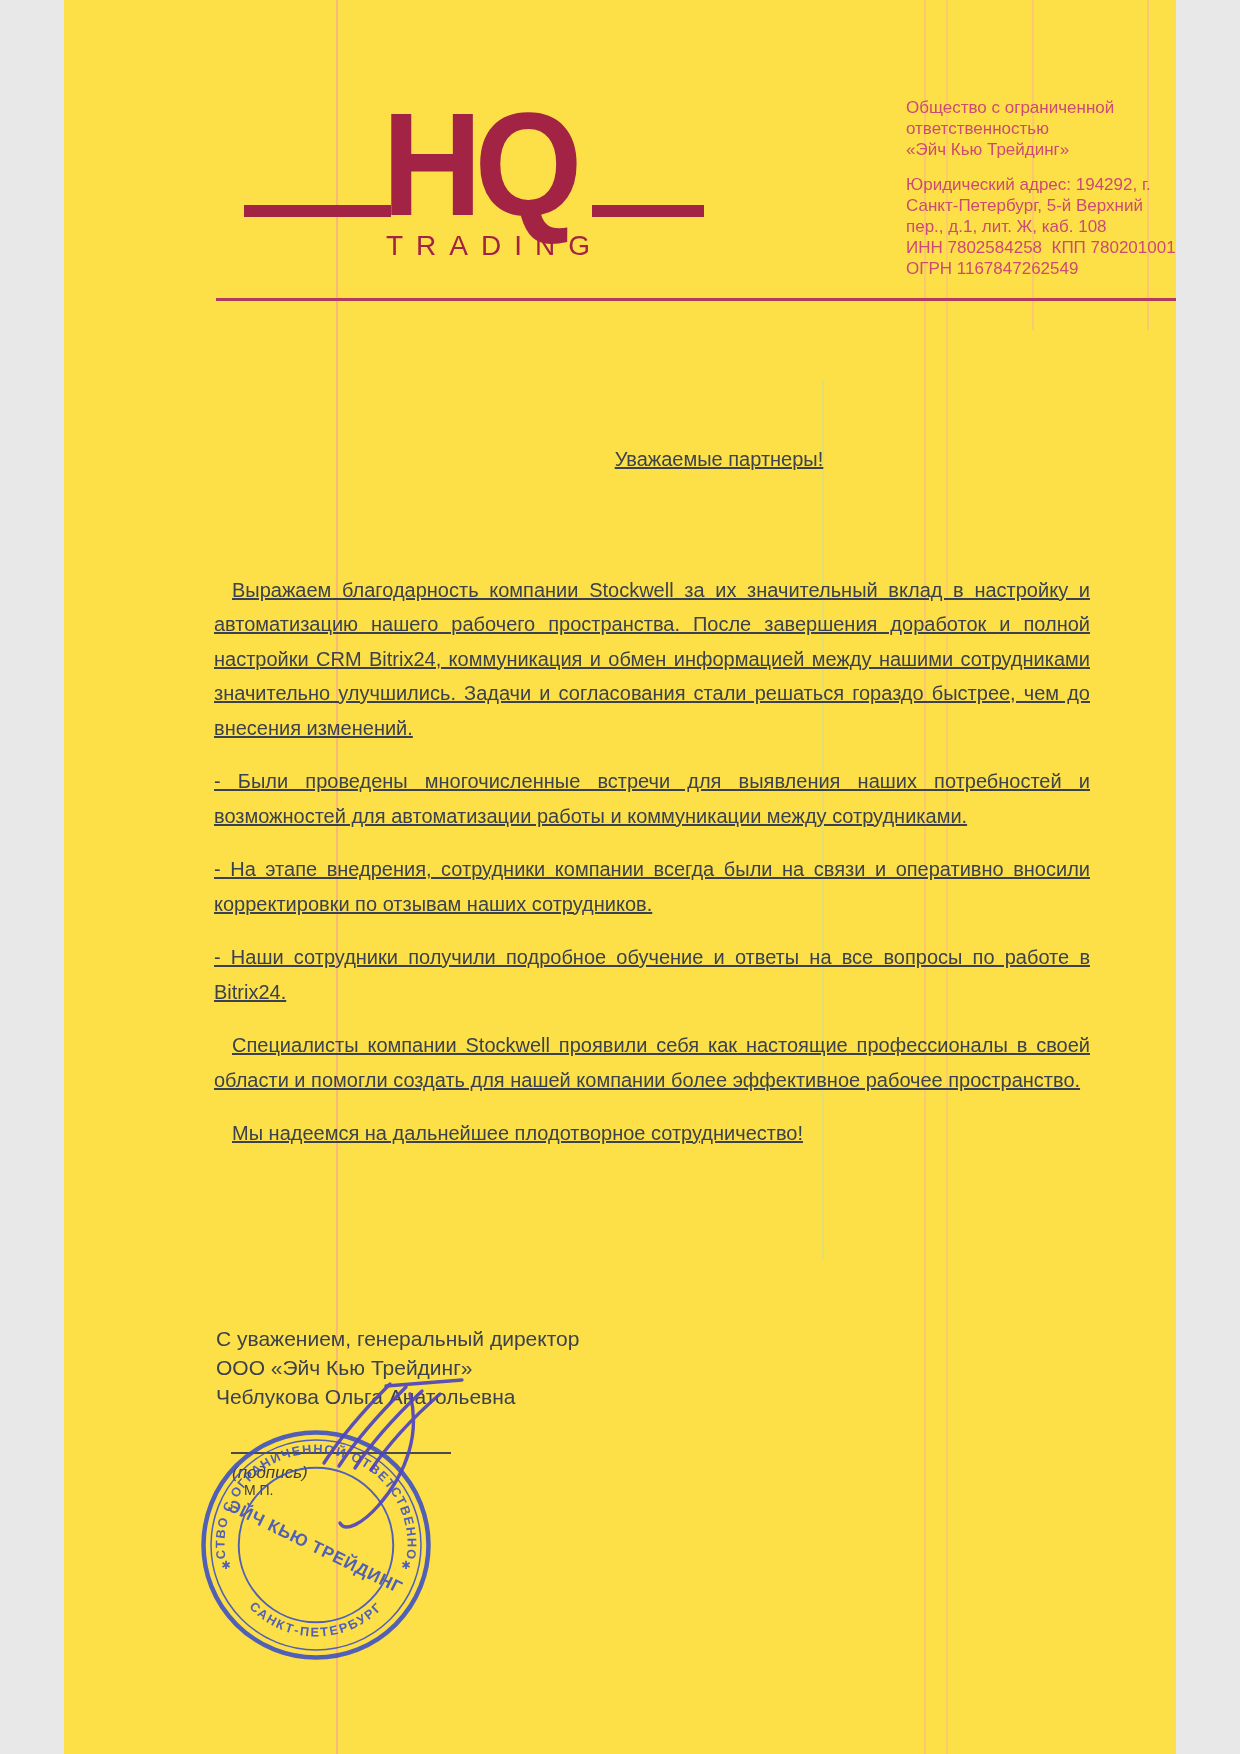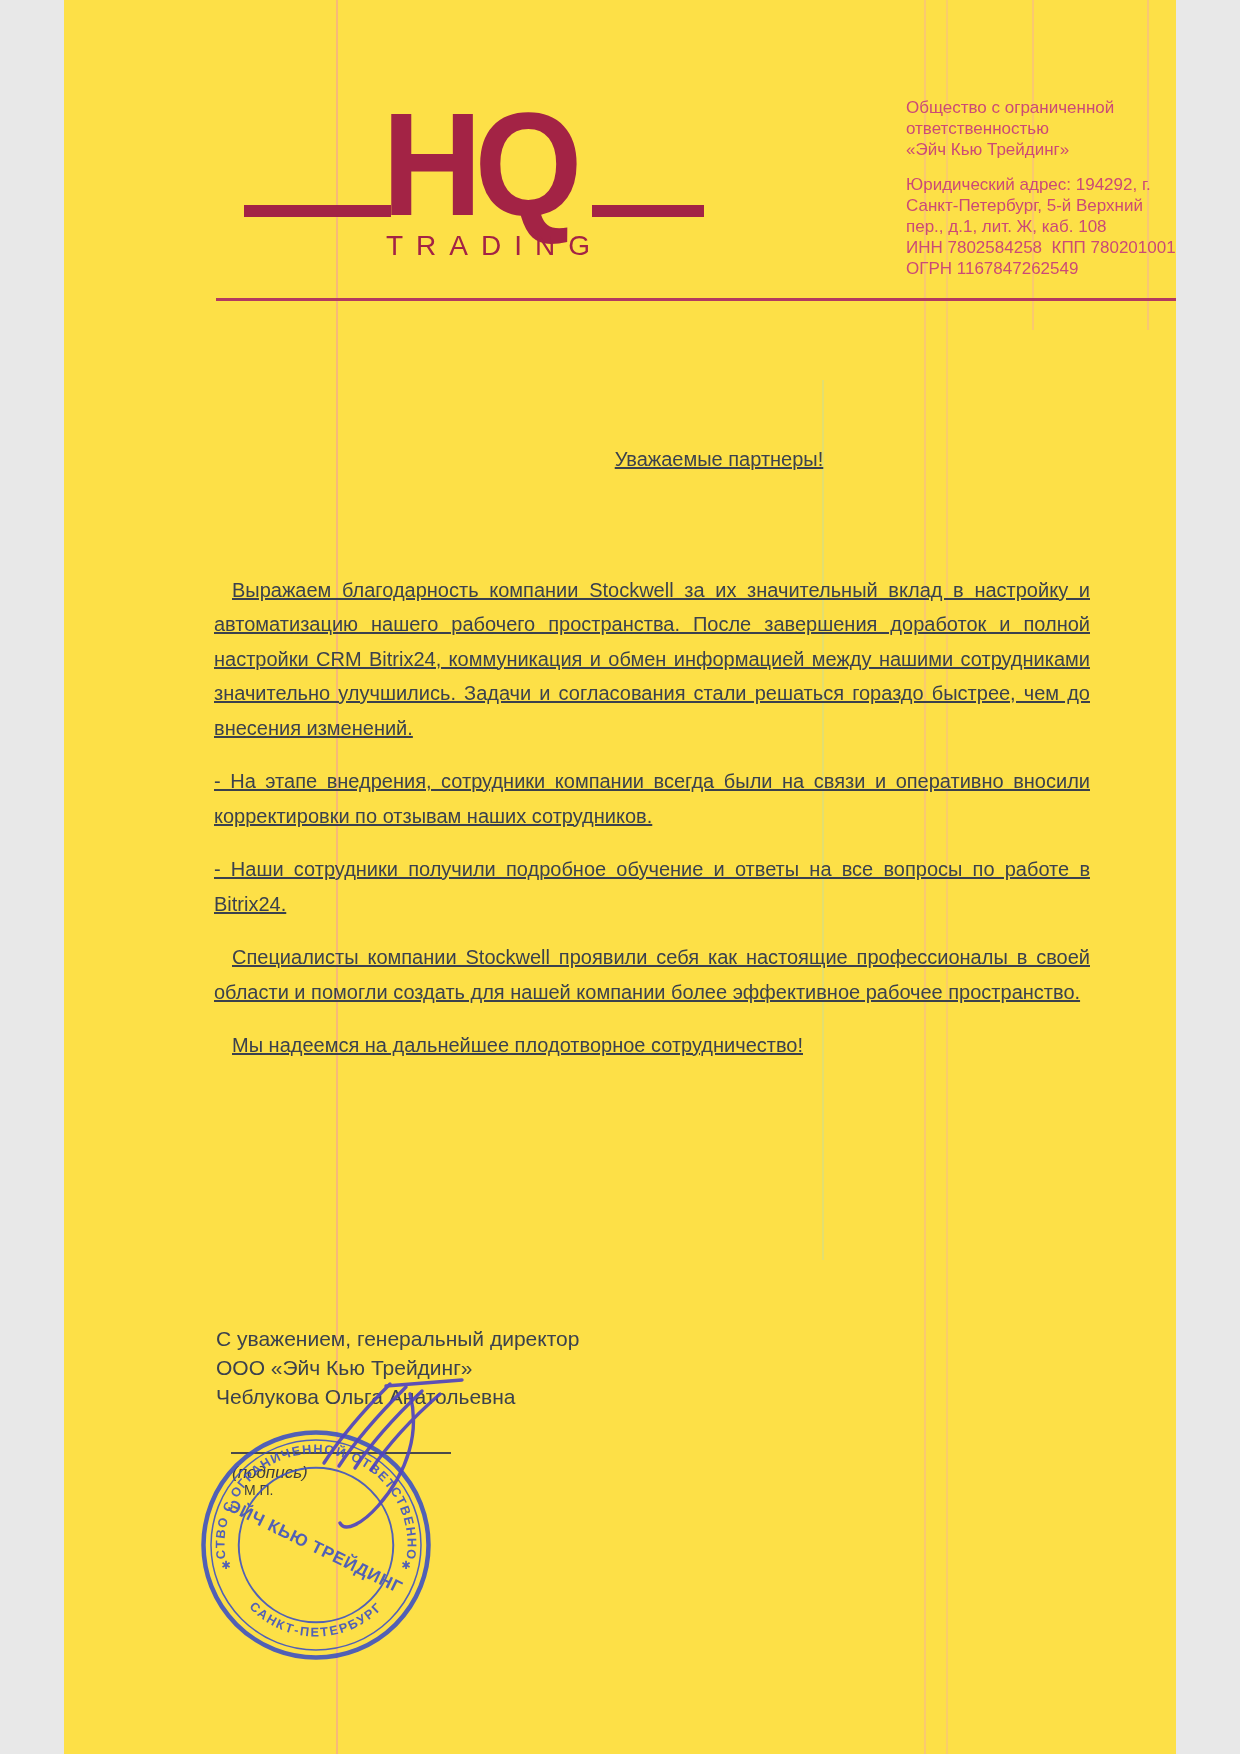--- a/index.html
+++ b/index.html
@@ -111,20 +111,21 @@
       <div class="company-line">ИНН 7802584258  КПП 780201001</div>
       <div class="company-line">ОГРН 1167847262549</div>
     </div>
   </div>
 
   <div class="header-rule"></div>
 
   <div class="letter-main">
     <p class="salutation">Уважаемые партнеры!</p>
     <p class="para indent">Выражаем благодарность компании Stockwell за их значительный вклад в настройку и автоматизацию нашего рабочего пространства. После завершения доработок и полной настройки CRM Bitrix24, коммуникация и обмен информацией между нашими сотрудниками значительно улучшились. Задачи и согласования стали решаться гораздо быстрее, чем до внесения изменений.</p>
+    <p class="para">- Были проведены многочисленные встречи для выявления наших потребностей и возможностей для автоматизации работы и коммуникации между сотрудниками.</p>
     <p class="para">- На этапе внедрения, сотрудники компании всегда были на связи и оперативно вносили корректировки по отзывам наших сотрудников.</p>
     <p class="para">- Наши сотрудники получили подробное обучение и ответы на все вопросы по работе в Bitrix24.</p>
     <p class="para indent">Специалисты компании Stockwell проявили себя как настоящие профессионалы в своей области и помогли создать для нашей компании более эффективное рабочее пространство.</p>
     <p class="para indent last">Мы надеемся на дальнейшее плодотворное сотрудничество!</p>
   </div>
 
   <div class="signoff">
     <div>С уважением, генеральный директор</div>
     <div>ООО «Эйч Кью Трейдинг»</div>
     <div>Чеблукова Ольга Анатольевна</div>

